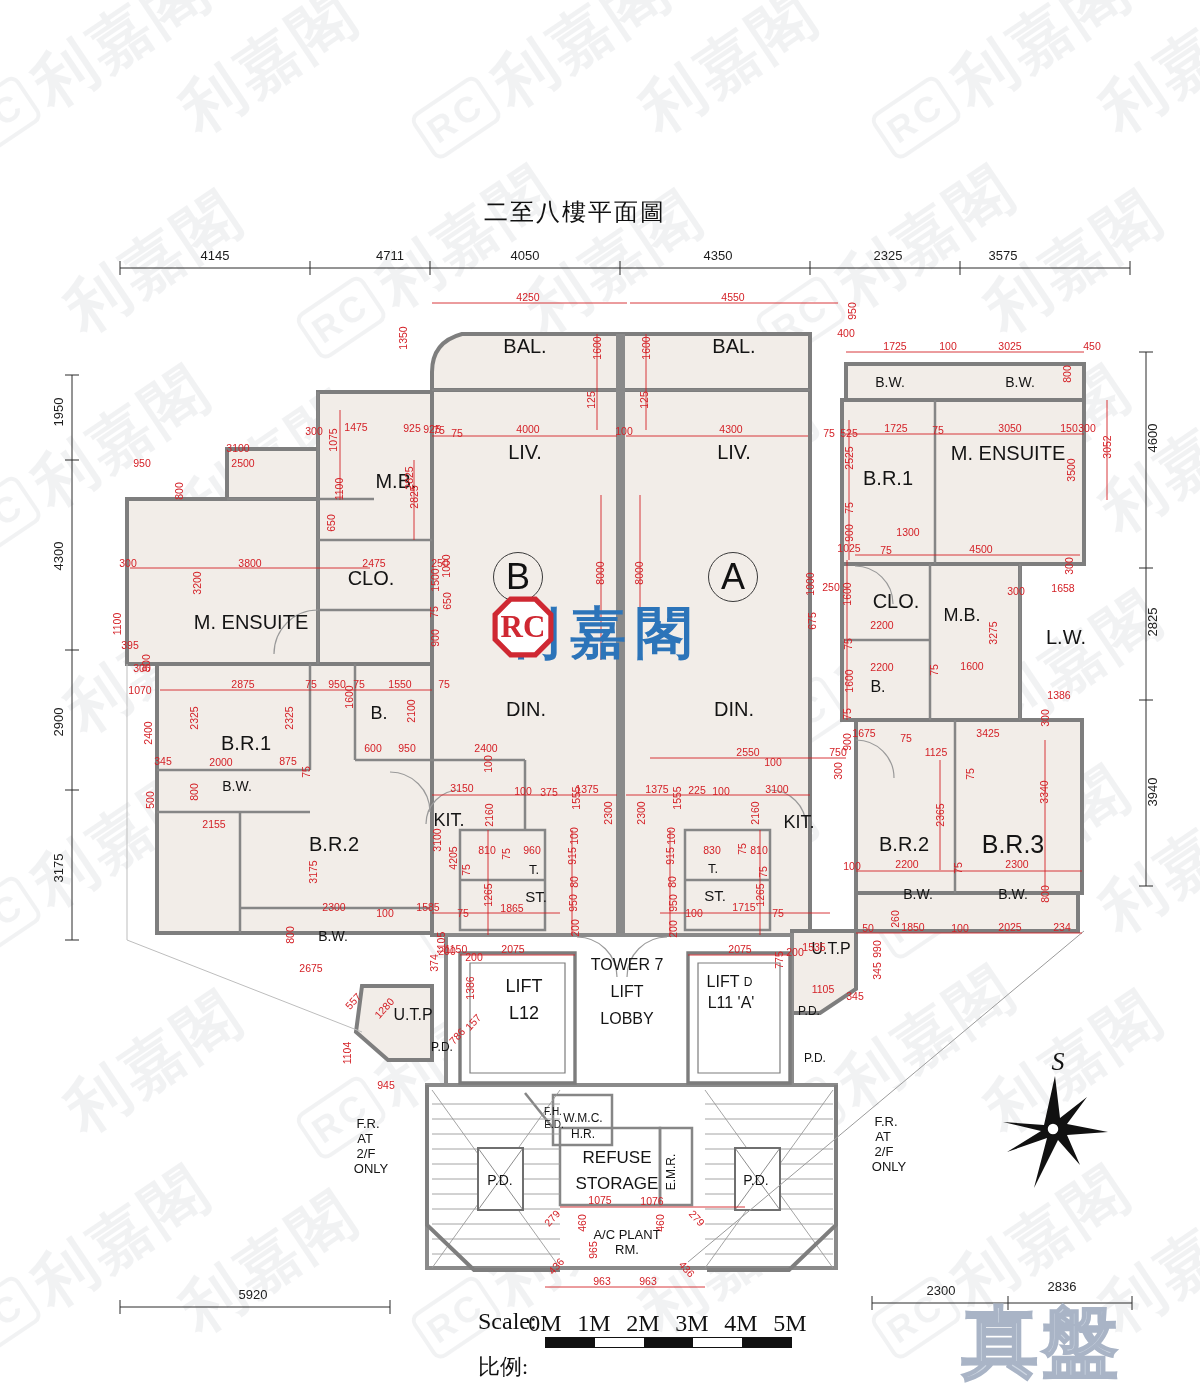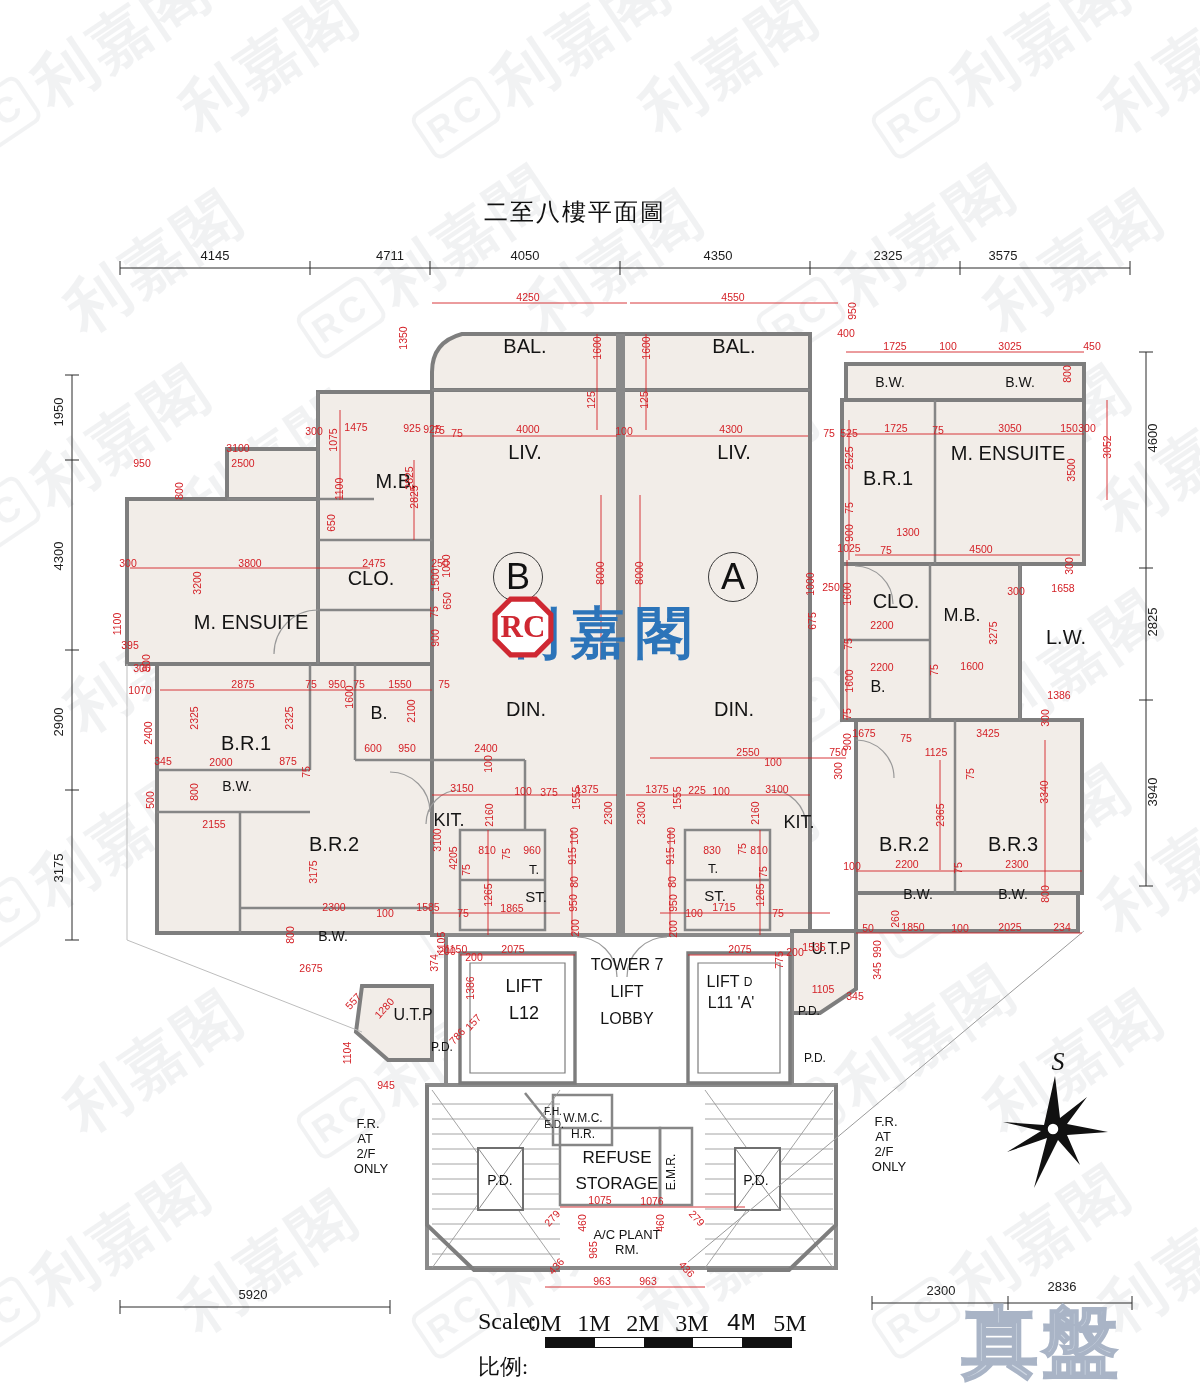--- a/index.html
+++ b/index.html
@@ -339,21 +339,21 @@
       <span class="dim" style="left: 712px; top: 850px;">830</span>
       <span class="dim v" style="left: 742px; top: 849px;">75</span>
       <span class="dim" style="left: 759px; top: 850px;">810</span>
       <span class="dim v" style="left: 671px; top: 836px;">100</span>
       <span class="dim v" style="left: 670px; top: 856px;">915</span>
       <span class="dim v" style="left: 672px; top: 882px;">80</span>
       <span class="dim v" style="left: 673px; top: 903px;">950</span>
       <span class="dim v" style="left: 673px; top: 929px;">200</span>
       <span class="dim v" style="left: 760px; top: 895px;">1265</span>
       <span class="dim v" style="left: 763px; top: 872px;">75</span>
-      <span class="dim" style="left: 724px; top: 907px;">1715</span>
+      <span class="dim" style="left: 744px; top: 907px;">1715</span>
       <span class="dim" style="left: 694px; top: 913px;">100</span>
       <span class="dim" style="left: 814px; top: 908px; margin-top: 39px;">1535</span>
       <span class="dim" style="left: 778px; top: 913px;">75</span>
       <span class="dim" style="left: 740px; top: 949px;">2075</span>
       <span class="dim v" style="left: 779px; top: 960px;">775</span>
       <span class="dim" style="left: 823px; top: 989px;">1105</span>
       <span class="dim" style="left: 855px; top: 996px;">345</span>
       <span class="dim" style="left: 795px; top: 952px;">200</span>
       <span class="dim v" style="left: 877px; top: 949px;">990</span>
       <span class="dim v" style="left: 877px; top: 971px;">345</span>
@@ -458,21 +458,21 @@
       <span class="room" style="left: 888px; top: 478px; font-size: 20px;">B.R.1</span>
       <span class="room" style="left: 1008px; top: 453px; font-size: 20px;">M. ENSUITE</span>
       <span class="room" style="left: 890px; top: 382px; font-size: 14px;">B.W.</span>
       <span class="room" style="left: 1020px; top: 382px; font-size: 14px;">B.W.</span>
       <span class="room" style="left: 896px; top: 601px; font-size: 20px;">CLO.</span>
       <span class="room" style="left: 962px; top: 615px; font-size: 18px;">M.B.</span>
       <span class="room" style="left: 878px; top: 687px; font-size: 16px;">B.</span>
       <span class="room" style="left: 1066px; top: 637px; font-size: 20px;">L.W.</span>
       <span class="room" style="left: 799px; top: 822px; font-size: 18px;">KIT.</span>
       <span class="room" style="left: 904px; top: 844px; font-size: 20px;">B.R.2</span>
-      <span class="room" style="left: 1013px; top: 844px; font-size: 20px;">B.R.3</span>
+      <span class="room" style="left: 1013px; top: 844px; font-size: 25px;">B.R.3</span>
       <span class="room" style="left: 918px; top: 894px; font-size: 14px;">B.W.</span>
       <span class="room" style="left: 1013px; top: 894px; font-size: 14px;">B.W.</span>
       <span class="room" style="left: 534px; top: 869px; font-size: 13px;">T.</span>
       <span class="room" style="left: 536px; top: 896px; font-size: 15px;">ST.</span>
       <span class="room" style="left: 713px; top: 868px; font-size: 13px;">T.</span>
       <span class="room" style="left: 715px; top: 895px; font-size: 15px;">ST.</span>
       <span class="room" style="left: 413px; top: 1015px; font-size: 16px;">U.T.P</span>
       <span class="room" style="left: 831px; top: 949px; font-size: 16px;">U.T.P</span>
       <span class="room" style="left: 442px; top: 1047px; font-size: 12px;">P.D.</span>
       <span class="room" style="left: 809px; top: 1011px; font-size: 12px;">P.D.</span>
@@ -532,15 +532,15 @@
       <div class="seg" style="left: 147px; width: 49px; background: rgb(255, 255, 255);"></div>
       <div class="seg" style="left: 196px; width: 49px; background: rgb(17, 17, 17);"></div>
     </div>
 
   <div class="stamp">真盤源</div>
 
 <span class="stick" style="left: 545px; text-align: right;">0M</span>
     <span class="stick" style="left: 594px;">1M</span>
     <span class="stick" style="left: 643px;">2M</span>
     <span class="stick" style="left: 692px;">3M</span>
-    <span class="stick" style="left: 741px; font-family: Liberation Mono, monospace;">4M</span>
+    <span class="stick" style="left: 741px;">4M</span>
     <span class="stick" style="left: 790px;">5M</span>
   </div>
 
 </body></html>

